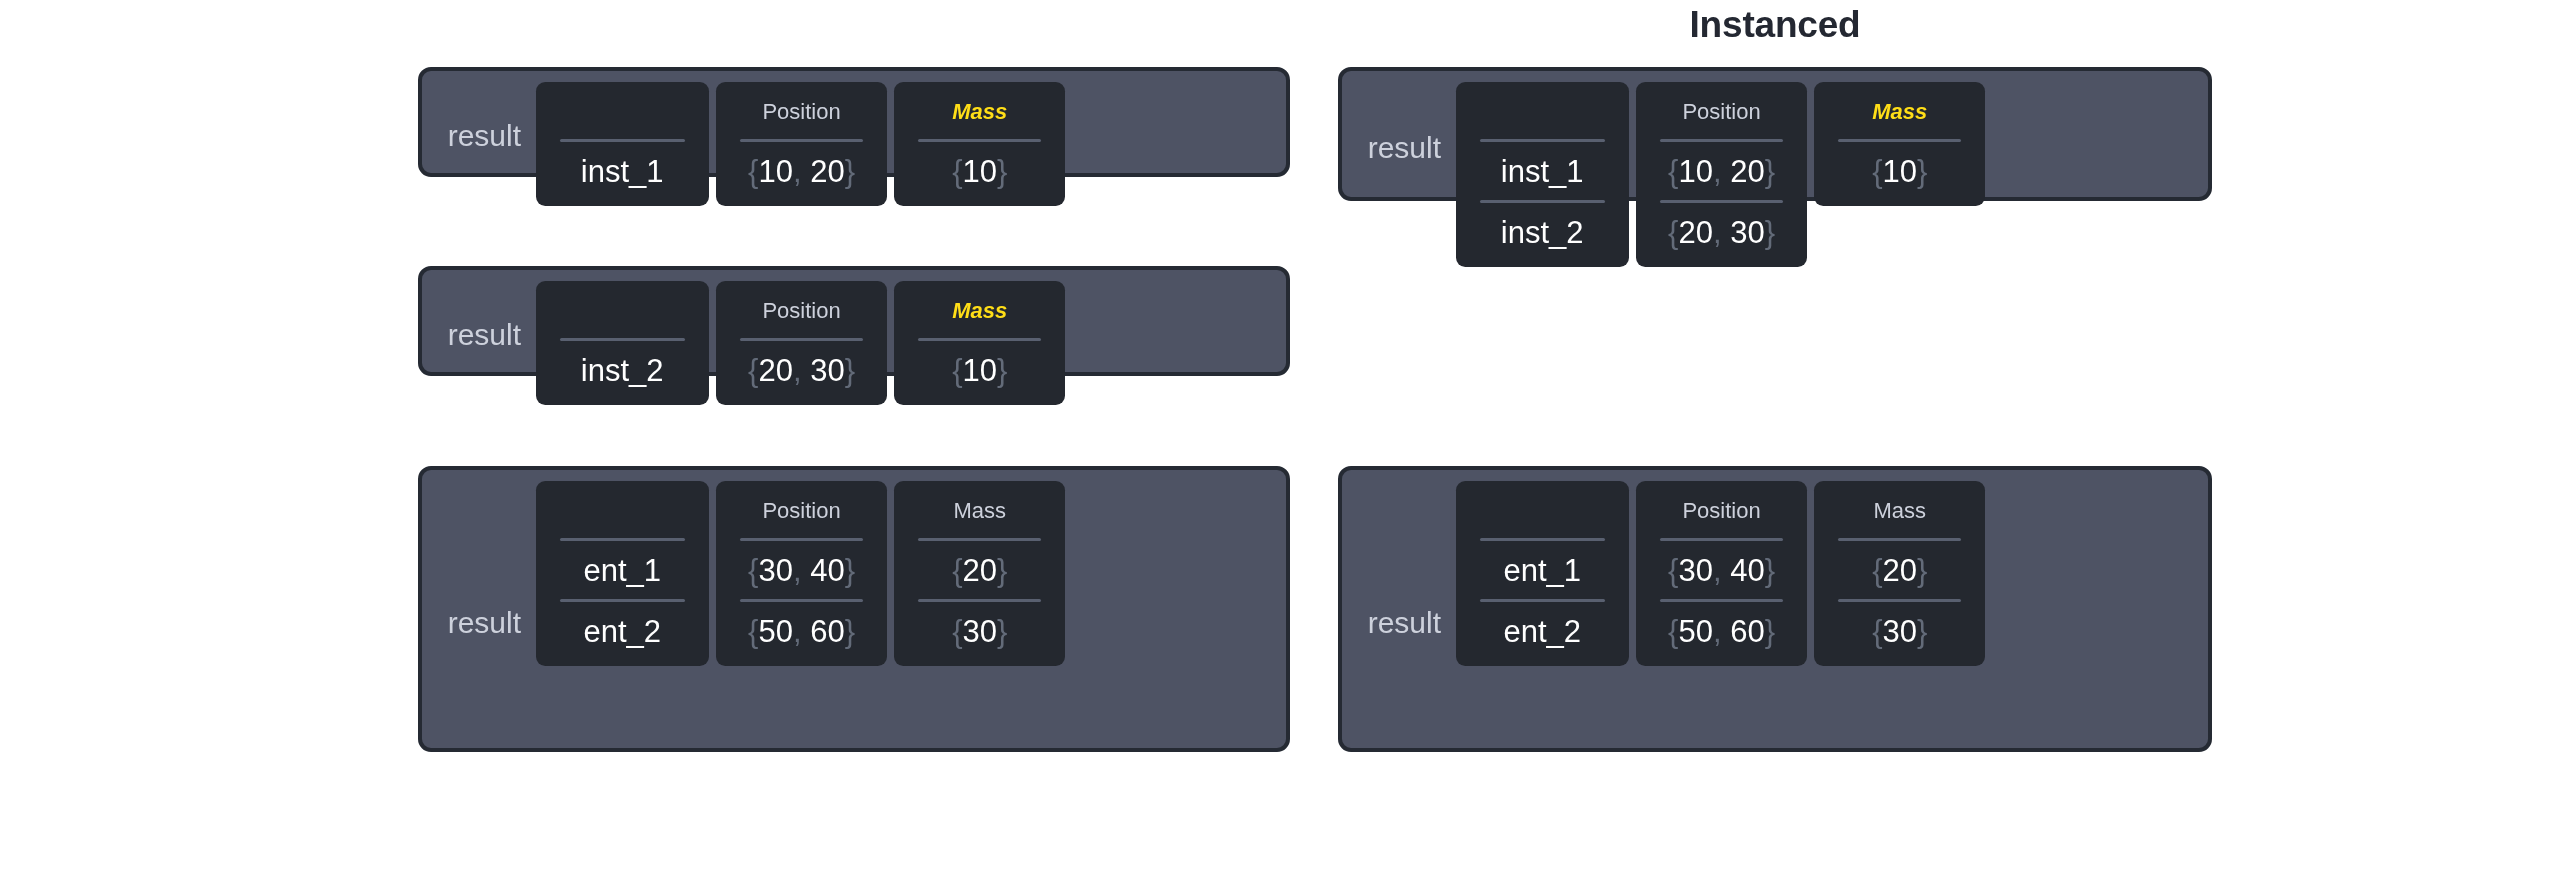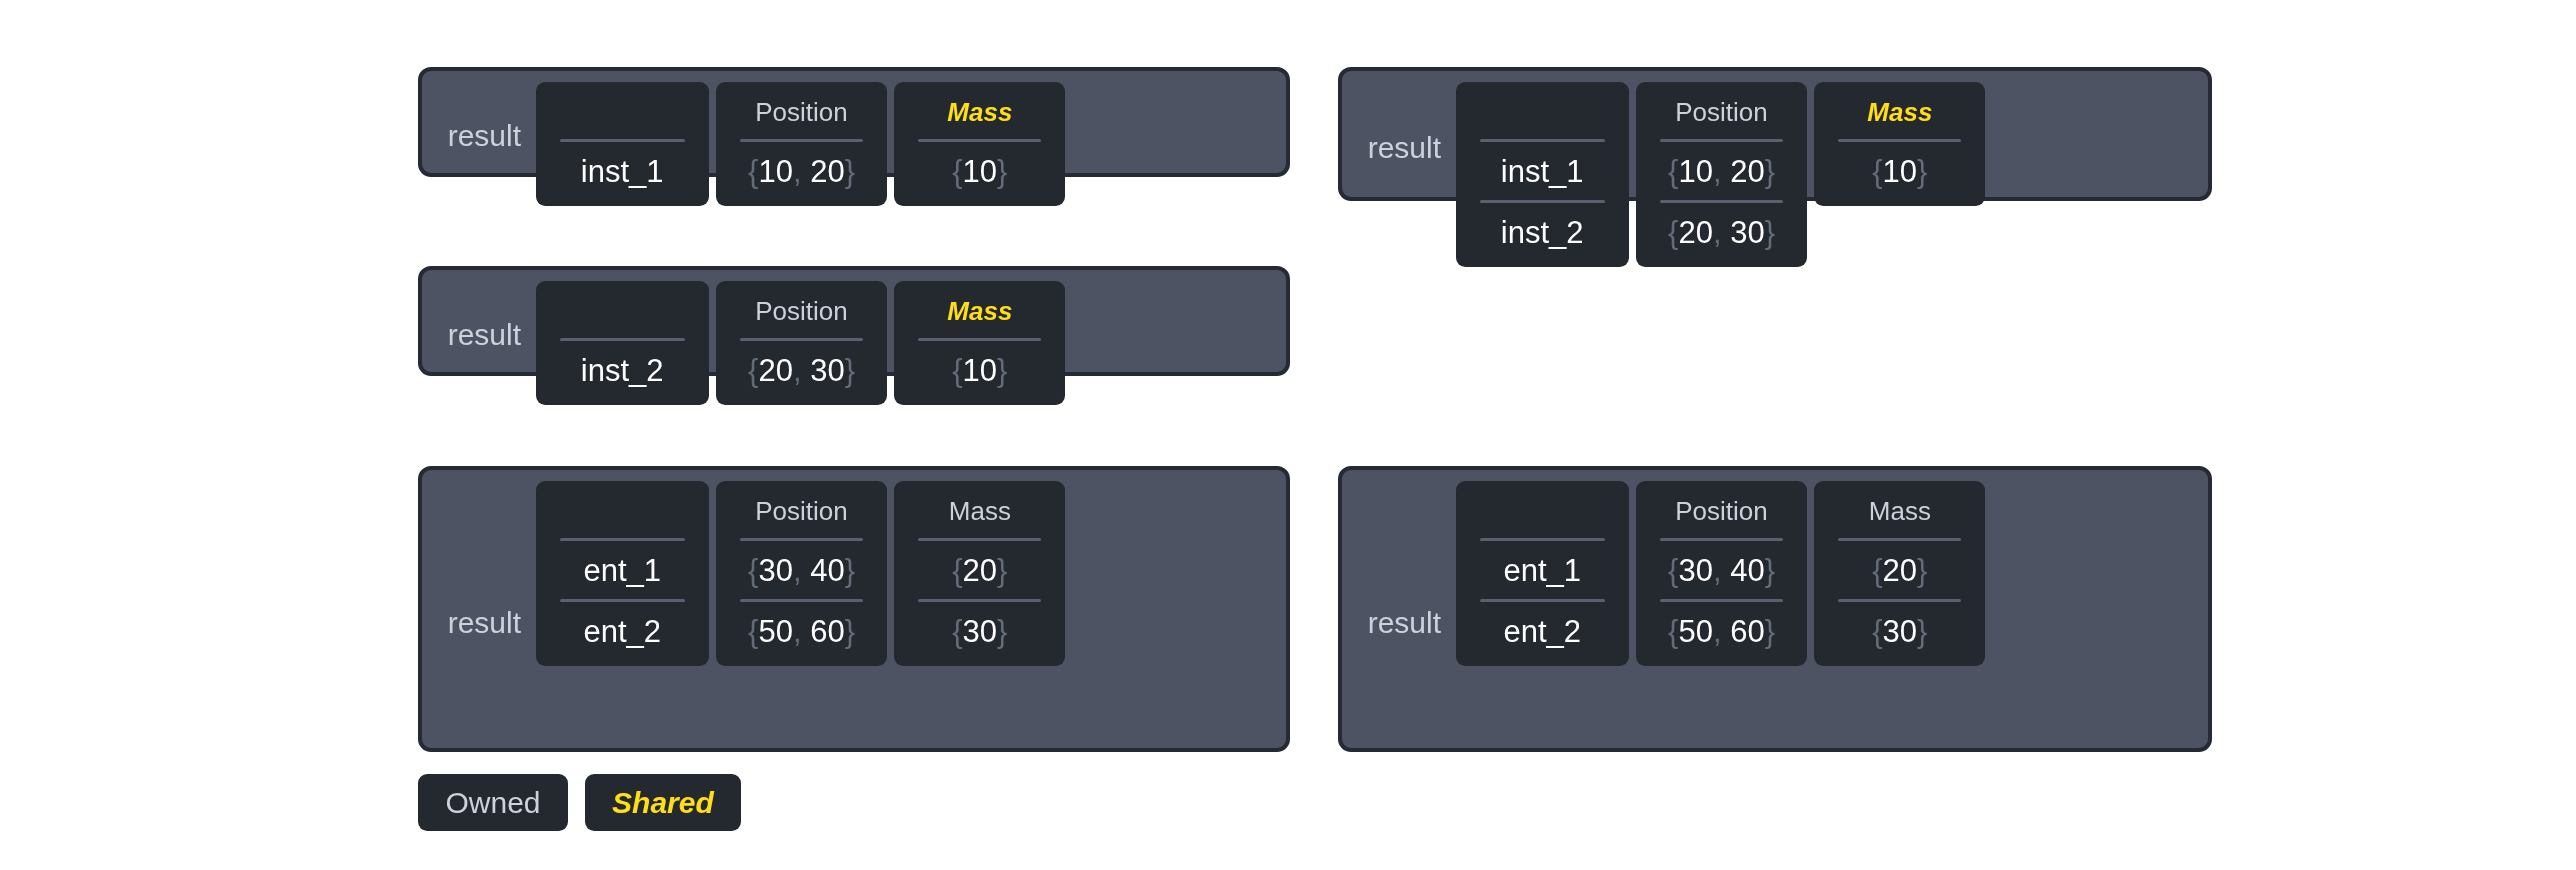--- a/index.html
+++ b/index.html
@@ -61,21 +61,21 @@
     padding:5.5px 0 9.2px 0;
     min-width:0;
   }
   .col.flex1{flex:1 1 0;}
 
   .chead{
     height:48px;
     display:flex;
     align-items:center;
     justify-content:center;
-    font-size:26px;
+    font-size:22px;
     color:#cdd1dc;
     line-height:1;
     white-space:nowrap;
   }
   .chead.shared{color:#ffde17;font-style:italic;font-weight:bold;}
   .chead.blank{color:transparent;}
 
   .rule{
     height:2.8px;
     background:#596070;
@@ -111,20 +111,21 @@
     line-height:1;
     white-space:nowrap;
   }
   .chip.shared{color:#ffde17;font-style:italic;font-weight:bold;}
 </style>
 </head>
 <body>
 
 <div class="stage">
 
+  <div class="col-title" id="title-right">Instanced</div>
 
   <div class="panel" style="left:418px;top:67px;width:872px;height:110px;">
     <div class="panel-label" style="align-self:center;">result</div>
     <div class="cols">
       <div class="col flex1" style="width:173px;flex:0 0 173px;">
         <div class="chead blank">&nbsp;</div>
         <div class="rule"></div>
         <div class="cell">
           <span class="val">inst_1</span>
         </div>
@@ -279,19 +280,15 @@
           <span><span class="brace">{</span><span class="val">20</span><span class="brace">}</span></span>
         </div>
         <div class="rule"></div>
         <div class="cell">
           <span><span class="brace">{</span><span class="val">30</span><span class="brace">}</span></span>
         </div>
       </div>
     </div>
   </div>
 
-  <div class="legend">
-    <div class="chip">Owned</div>
-    <div class="chip shared">Shared</div>
-  </div>
 
 </div>
 
 
 </body></html>

